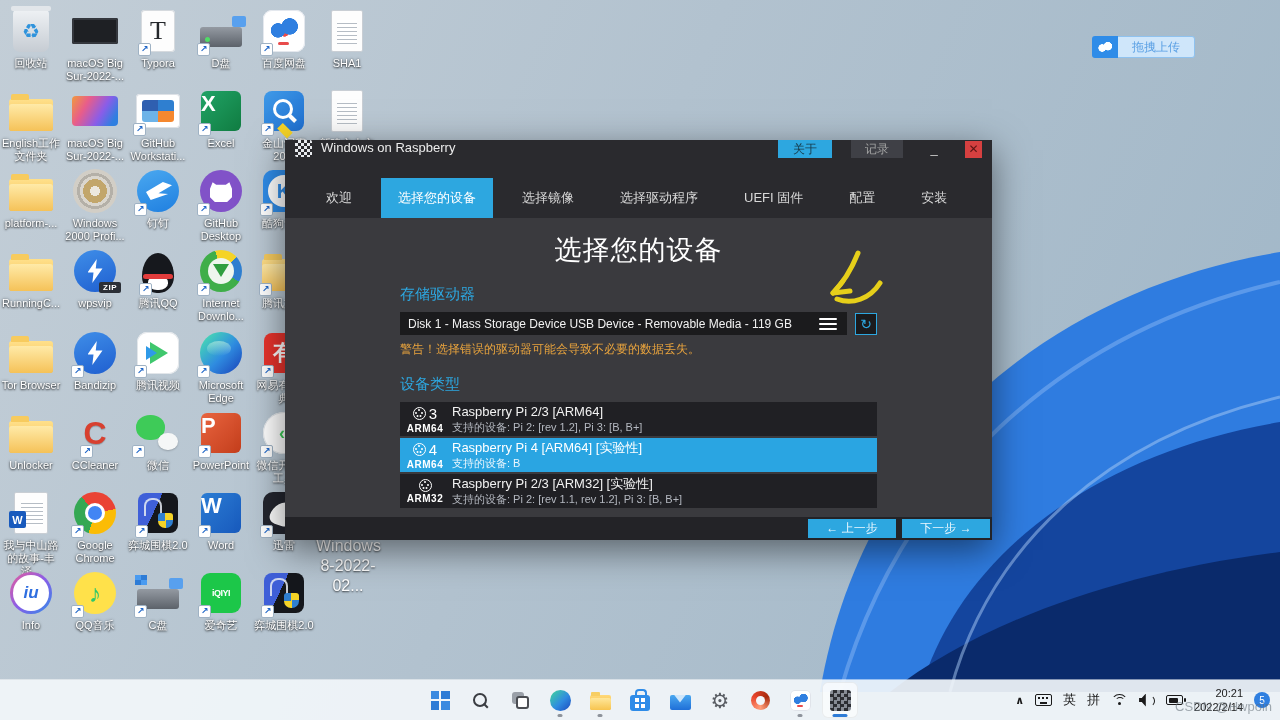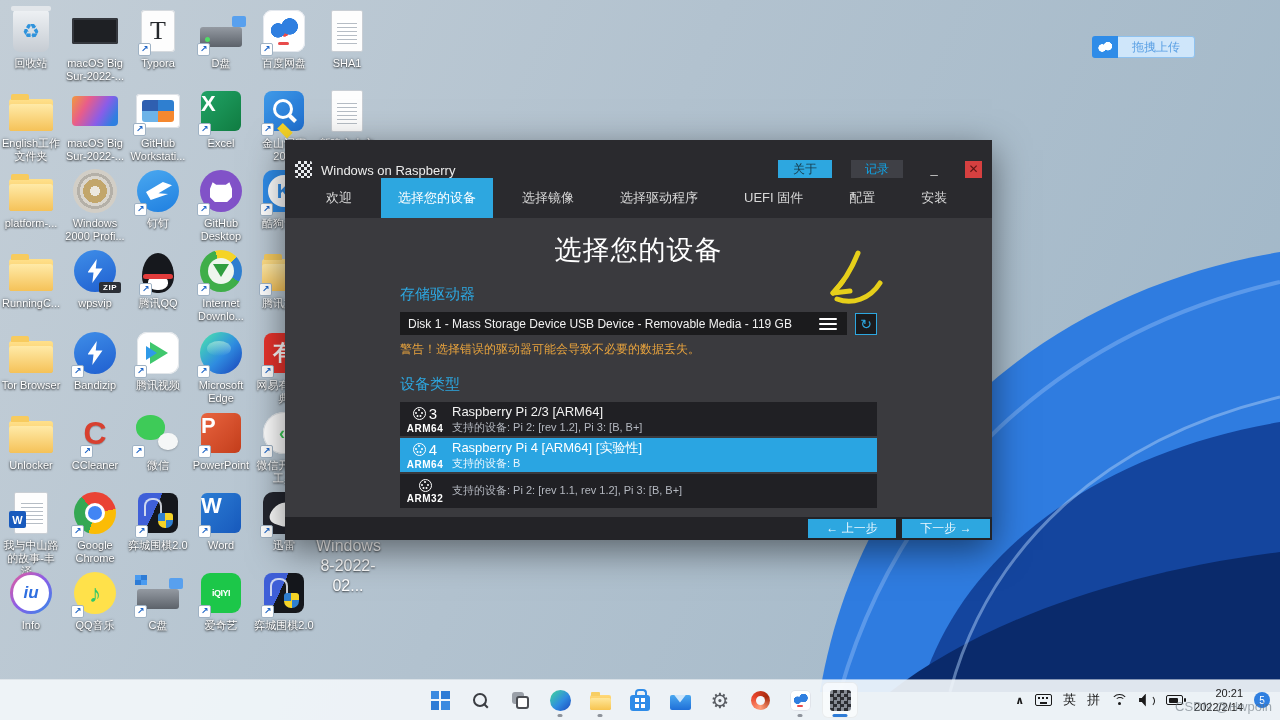--- a/index.html
+++ b/index.html
@@ -119,27 +119,27 @@
   .k-bnd{width:42px;height:42px;border-radius:9px;background:#fff;box-shadow:inset 0 0 0 1px #e4e8ee;position:relative}
   .k-bnd::before{content:"";position:absolute;left:6px;top:8px;width:30px;height:20px;
         background:radial-gradient(circle at 30% 62%,#2f7fe0 0 7px,transparent 7.5px),
                    radial-gradient(circle at 69% 42%,#2f7fe0 0 8px,transparent 8.5px),
                    radial-gradient(circle at 52% 72%,#e84c4c 0 4px,transparent 4.5px)}
   .k-bnd::after{content:"";position:absolute;left:15px;bottom:7px;width:11px;height:3px;background:#e84c4c;border-radius:2px}
 
   
   .win{position:absolute;left:285px;top:140px;width:707px;height:400px;background:#3a3a3e;z-index:5;
        box-shadow:0 10px 34px rgba(0,0,0,.5);display:flex;flex-direction:column}
-  .titlebar{height:38px;background:#2a2a2e;display:flex;align-items:flex-end;padding:0 10px;flex:0 0 auto}
+  .titlebar{height:38px;background:#2a2a2e;display:flex;align-items:flex-start;padding:0 10px;flex:0 0 auto}
   .app-logo{width:17px;height:17px;border-radius:2px;
             background:repeating-conic-gradient(#e8eaee 0 25%,#2a2a2e 0 50%) 0 0/6px 6px;margin-right:9px}
   .app-title{color:#ececec;font-size:13px}
   .tb-btns{margin-left:auto;display:flex;align-items:center;gap:19px}
   .btn-about{width:54px;height:18px;background:#2da7e0;color:#173a4a;font-size:12px;display:flex;align-items:center;justify-content:center}
-  .btn-log{width:52px;height:18px;background:#3f4046;color:#0ea5e9;font-size:12px;display:flex;align-items:center;justify-content:center}
+  .btn-log{width:52px;height:18px;background:#3f4046;color:#a3a3a3;font-size:12px;display:flex;align-items:center;justify-content:center}
   .btn-min{color:#d5d5d5;font-size:13px;width:16px;text-align:center;margin-left:4px;line-height:10px}
   .btn-close{width:17px;height:17px;background:#d64040;color:#5c1414;font-size:12px;font-weight:bold;
              display:flex;align-items:center;justify-content:center;margin-left:4px}
   .tabbar{height:40px;background:#2a2a2e;display:flex;align-items:stretch;padding-left:24px;gap:12px;flex:0 0 auto}
   .tab{display:flex;align-items:center;padding:0 17px;font-size:13px;color:#d8d8d8;white-space:nowrap}
   .tab.active{background:#2da7e0;color:#fff}
   .content{flex:1;padding:14px 115px 0 115px;position:relative}
   .h1{color:#fff;font-size:27px;text-align:center;font-weight:normal;letter-spacing:1px}
   .sec-label{color:#2da7e0;font-size:15px;margin-top:17px}
   .drive-line{display:flex;align-items:center;margin-top:8px;gap:8px}
@@ -633,20 +633,21 @@
           </div>
         </div>
         <div class="dev-row">
           <div class="dev-ic">
             <div class="dev-ic-top">
               <span class="rasp"></span>
             </div>
             <div class="dev-arch">ARM32</div>
           </div>
           <div class="dev-txt">
+            <div class="dev-title">Raspberry Pi 2/3 [ARM32] [实验性]</div>
             <div class="dev-sub">支持的设备: Pi 2: [rev 1.1, rev 1.2], Pi 3: [B, B+]</div>
           </div>
         </div>
       </div>
   </div>
   <div class="footerbar">
     <div class="nav-btn">← 上一步</div>
     <div class="nav-btn">下一步 →</div>
   </div>
 </div>

